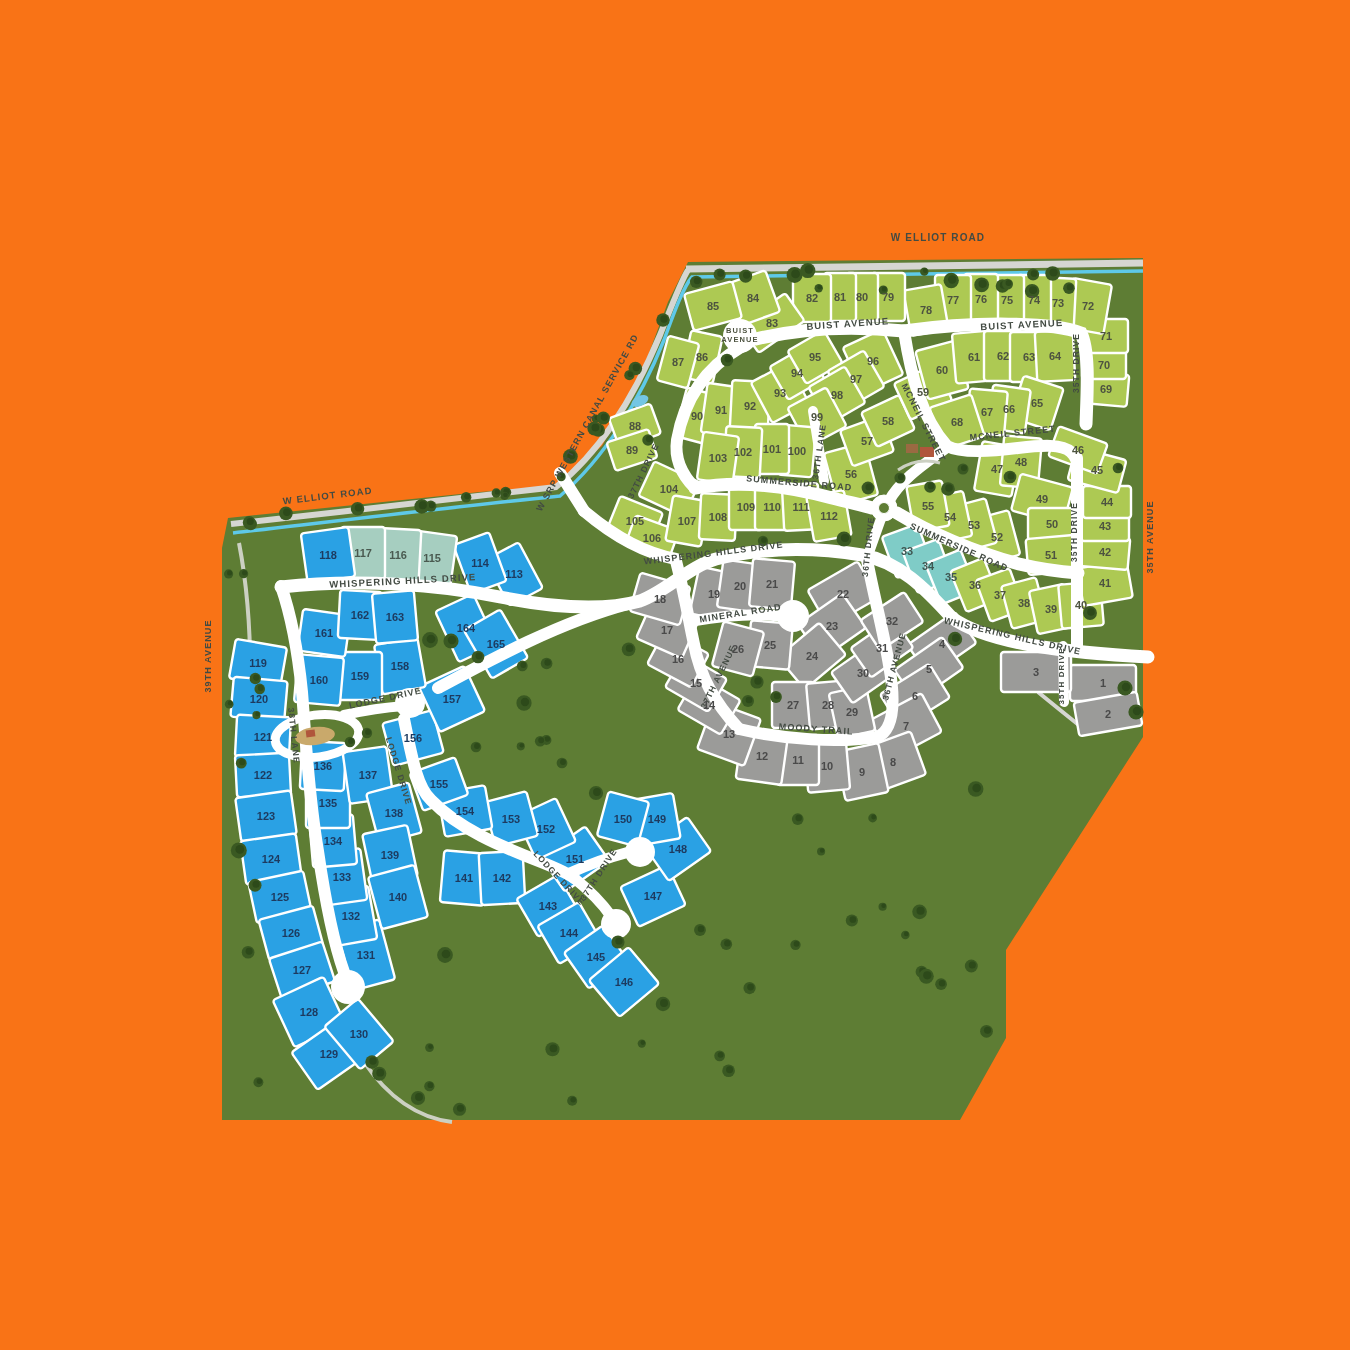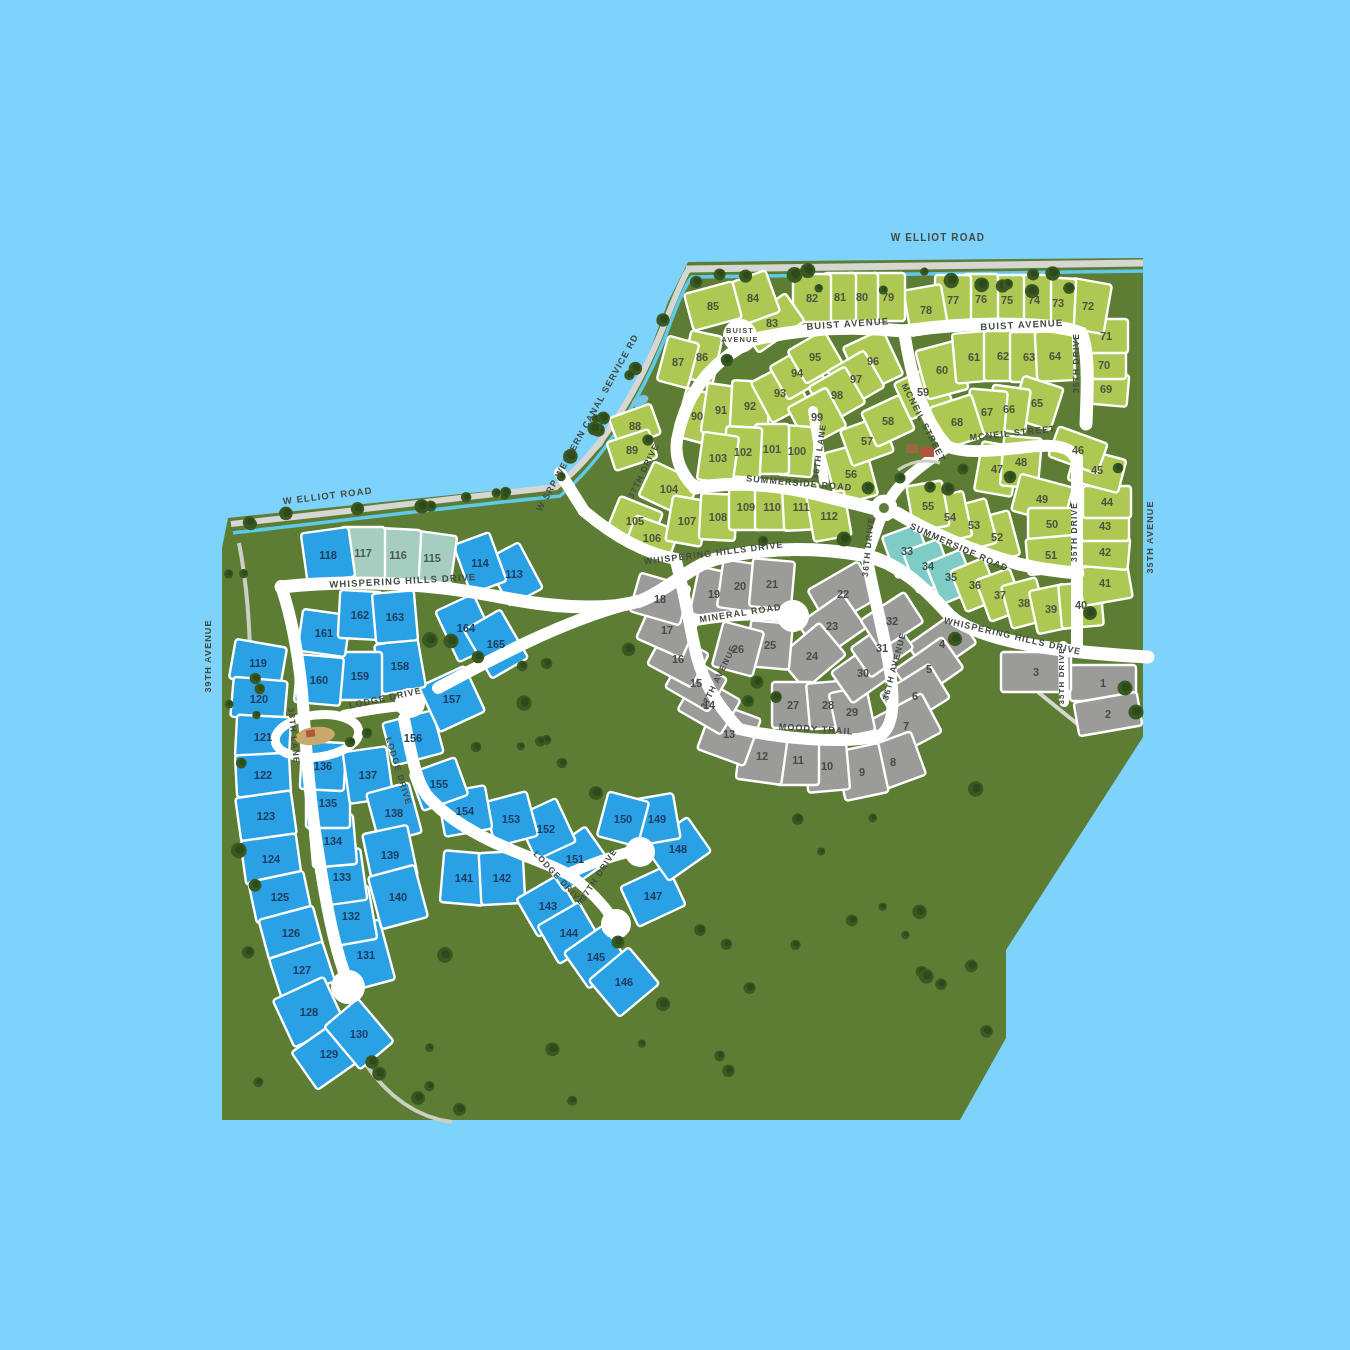--- a/index.html
+++ b/index.html
@@ -1,16 +1,16 @@
 <!DOCTYPE html>
 <html><head>
 <meta charset="utf-8">
 <style>
   html,body{margin:0;padding:0;background:#ffffff;}
-  .page{position:relative;width:1350px;height:1350px;background:#7dd3fc;overflow:hidden;
+  .page{position:relative;width:1350px;height:1350px;background:#f97316;overflow:hidden;
         font-family:"Liberation Sans", sans-serif;}
   svg{display:block}
   text{font-family:"Liberation Sans", sans-serif;}
   .lotnum{font-size:11px;font-weight:bold;}
   .stlabel{font-weight:bold;letter-spacing:1.1px;}
 </style>
 </head>
 <body>
 
 <div class="page">

